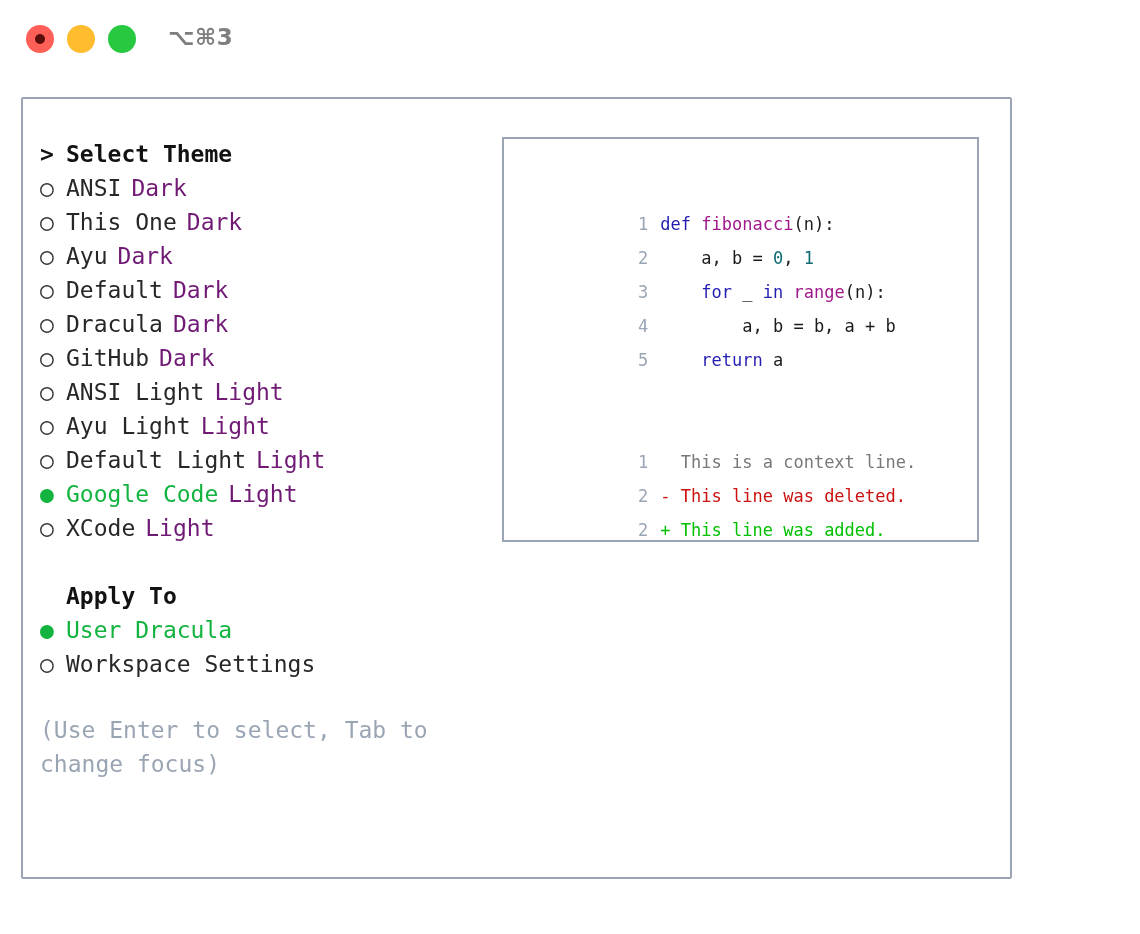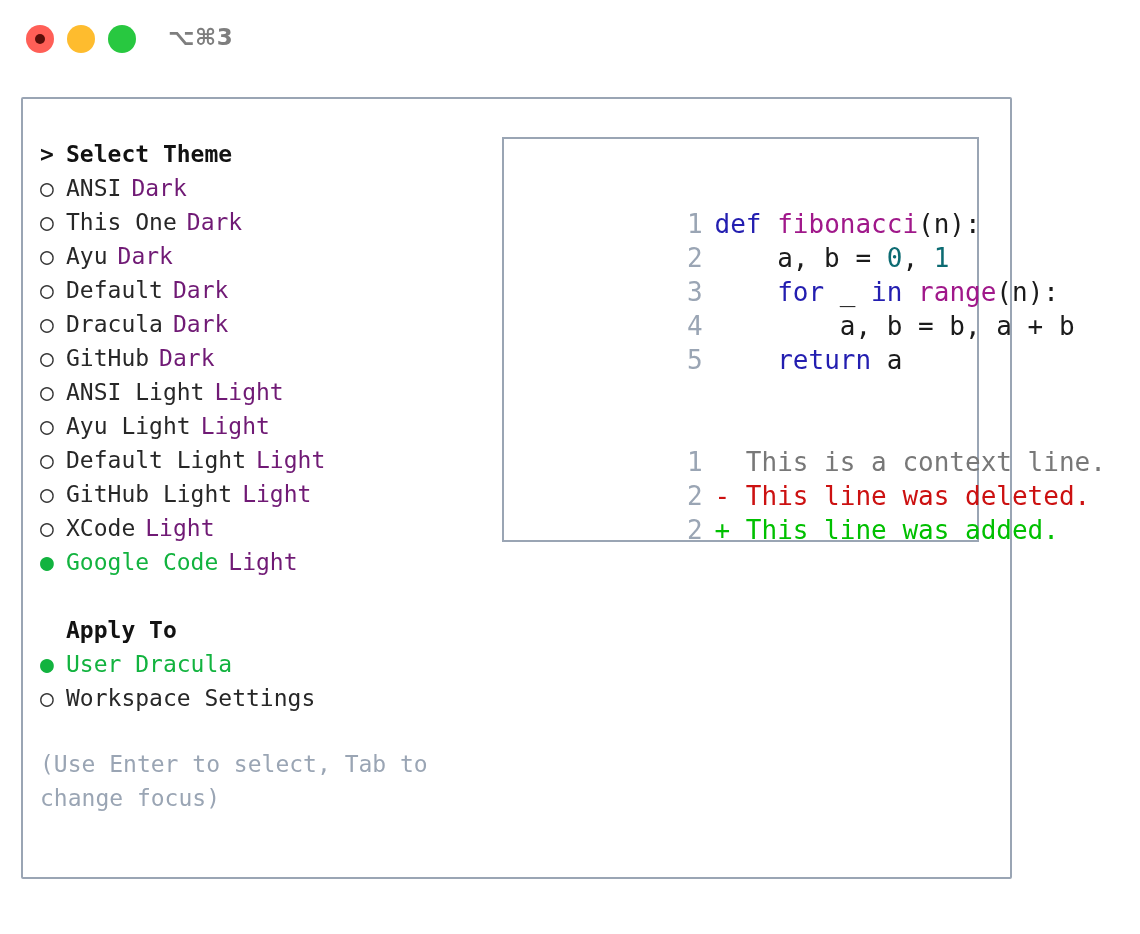--- a/index.html
+++ b/index.html
@@ -145,21 +145,21 @@
     border: 2px solid #9aa5b4;
     box-sizing: border-box;
     width: 477px;
     height: 405px;
     background: #ffffff;
     padding: 34px 0 0 0;
   }
   .code-line {
     height: 34px;
     line-height: 34px;
-    font-size: 26px;
+    font-size: 17px;
     white-space: pre;
     display: block;
   }
   .ln {
     display: inline-block;
     width: 42px;
     text-align: right;
     color: #9aa5b4;
     padding-right: 12px;
   }
@@ -223,30 +223,27 @@
       </div>
 
       <div class="row">
         <span class="bullet bullet-empty">○</span><span class="name">Ayu Light</span><span class="variant">Light</span>
       </div>
 
       <div class="row">
         <span class="bullet bullet-empty">○</span><span class="name">Default Light</span><span class="variant">Light</span>
       </div>
 
-      <div class="row">
-        <span class="bullet bullet-empty">○</span><span class="name">GitHub Light</span><span class="variant">Light</span>
+
+      <div class="row">
+        <span class="bullet bullet-filled">●</span><span class="name-sel">Google Code</span><span class="variant">Light</span>
       </div>
 
       <div class="row">
         <span class="bullet bullet-empty">○</span><span class="name">XCode</span><span class="variant">Light</span>
-      </div>
-
-      <div class="row">
-        <span class="bullet bullet-filled">●</span><span class="name-sel">Google Code</span><span class="variant">Light</span>
       </div>
 
       <div class="spacer-row"></div>
 
       <div class="section-head">Apply To</div>
 
       <div class="row">
         <span class="bullet bullet-filled">●</span><span class="name-sel">User Dracula</span>
       </div>
 

